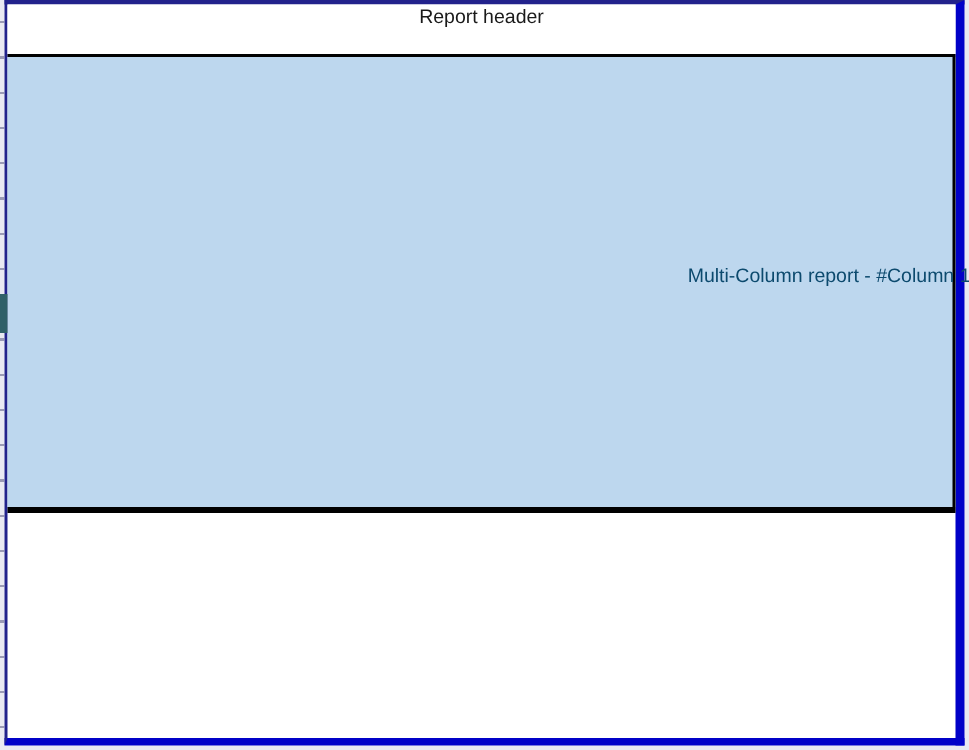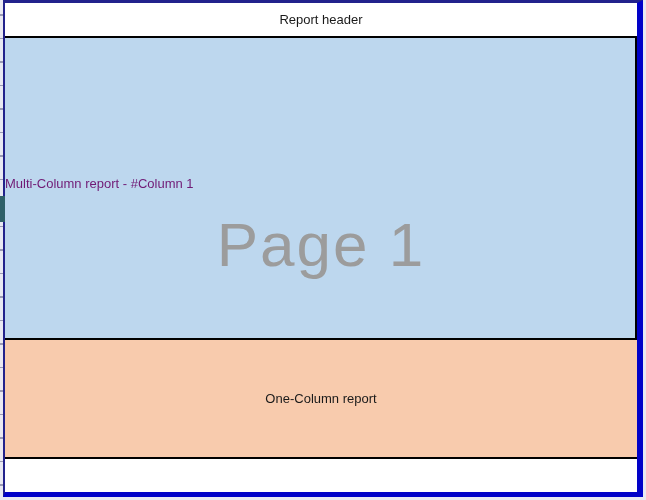--- a/index.html
+++ b/index.html
@@ -44,21 +44,21 @@
     border-left: 2px solid #22228c;
     border-right: 6px solid #0101c8;
     border-bottom: 5px solid #0101c8;
     background: #ffffff;
     display: flex;
     flex-direction: column;
   }
 
   .band {
     display: flex;
-    align-items: center;
+    align-items: flex-start;
     justify-content: center;
     font-size: 13px;
     color: #1a1a1a;
   }
   .band-header  { height: 33px; background: #ffffff; }
   .band-footer  { height: 33px; background: #ffffff; }
   .separator    { height: 2px; background: #000000; flex: none; }
 
   .multi-col {
     height: 300px;
@@ -71,25 +71,25 @@
     flex: 1 1 0;
     position: relative;
   }
   .mc-divider {
     width: 2px;
     background: #000000;
   }
   .mc-label {
     position: absolute;
     top: 138px;
-    left: 0;
+    left: 12px;
     width: 100%;
-    text-align: left;
+    text-align: right;
     font-size: 13px;
-    color: #701a75;
+    color: #0c4a6e;
   }
 
   .watermark {
     position: absolute;
     top: 176px;
     left: 0;
     width: 100%;
     text-align: center;
     font-size: 62px;
     line-height: 1;
@@ -123,26 +123,22 @@
       <span>Report header</span>
     </div>
 
     <div class="separator"></div>
 
     <div class="multi-col">
       <div class="mc-col">
         <div class="mc-label">Multi-Column report - #Column 1</div>
       </div>
       <div class="mc-divider"></div>
-      <div class="watermark">Page 1</div>
     </div>
 
     <div class="separator"></div>
 
-    <div class="one-col">
-      <span>One-Column report</span>
-    </div>
 
     <div class="separator"></div>
 
 
   </div>
 </div>
 
 </body></html>

